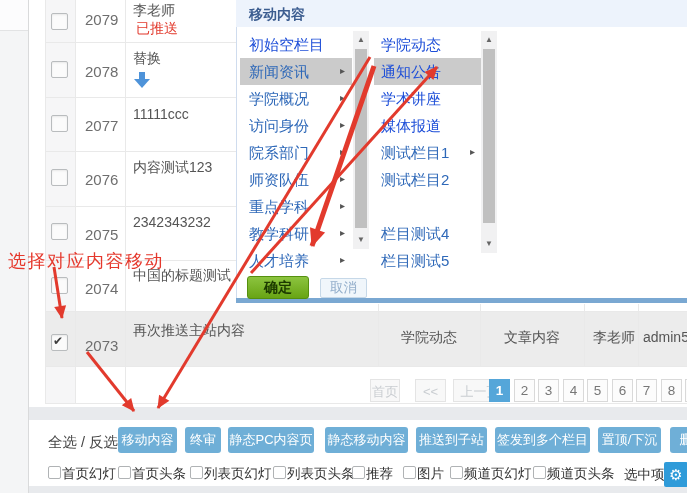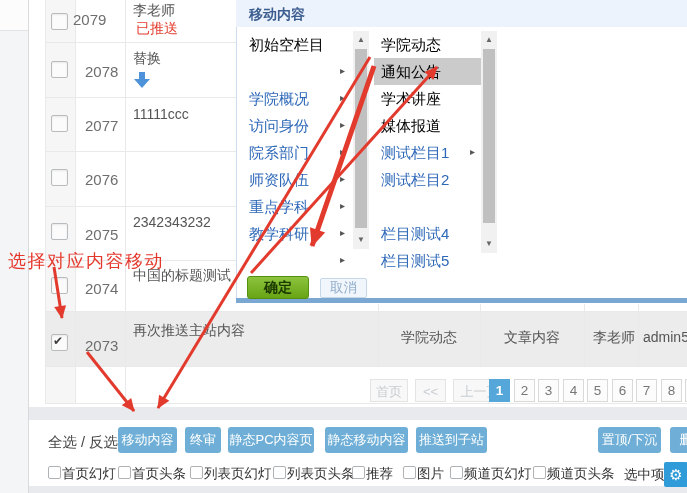--- a/index.html
+++ b/index.html
@@ -43,21 +43,21 @@
            color:#fff;font-size:15px;text-align:center;line-height:25px;}
   
   .dialog{left:236px;top:0;width:451px;height:298px;background:#fff;border-left:1px solid #cfdcee;z-index:5;}
   .dlg-head{left:236px;top:0;width:451px;height:27px;background:#edf3fc;z-index:6;}
   .dlg-title{left:249px;top:6px;font-size:14px;font-weight:bold;color:#3c5d90;z-index:7;}
   .dlg-bottom{left:236px;top:298px;width:451px;height:5px;background:#7aa8d2;z-index:6;}
   .litem{width:112px;height:27px;line-height:27px;padding-left:9px;font-size:15px;color:#2e68b8;
          box-sizing:border-box;z-index:7;left:240px;}
   .ritem{width:107px;height:27px;line-height:27px;padding-left:7px;font-size:15px;color:#2e68b8;
          box-sizing:border-box;z-index:7;left:374px;}
-  .plain{color:#000000;}
+  .plain{color:#1d4ed8;}
   .sel{background:#cbcbcb;}
   .subarr{font-size:10px;color:#555;z-index:8;line-height:14px;}
   .sbtrack{width:16px;background:#f1f1f2;z-index:7;}
   .sbthumb{width:12px;background:#c0c0c0;z-index:8;}
   .sbarr{width:16px;text-align:center;font-size:8px;color:#666;z-index:8;line-height:14px;}
   .okbtn{left:247px;top:276px;width:62px;height:23px;background:linear-gradient(#8cc43f,#68a414);
          border:1px solid #55900f;border-radius:3px;color:#1c3a00;font-size:14px;font-weight:bold;
          text-align:center;line-height:21px;box-sizing:border-box;z-index:7;}
   .cancelbtn{left:320px;top:278px;width:47px;height:20px;background:#f0f6fb;border:1px solid #c6d8e8;
          border-radius:2px;color:#93aecb;font-size:13.5px;text-align:center;line-height:18px;
@@ -85,56 +85,57 @@
   <div class="abs hline" style="left:45px;top:42px;width:642px"></div>
   <div class="abs hline" style="left:45px;top:97px;width:642px"></div>
   <div class="abs hline" style="left:45px;top:151px;width:642px"></div>
   <div class="abs hline" style="left:45px;top:206px;width:642px"></div>
   <div class="abs hline" style="left:45px;top:260px;width:642px"></div>
   <div class="abs hline" style="left:45px;top:311px;width:642px"></div>
   <div class="abs hline" style="left:45px;top:366px;width:642px"></div>
   <div class="abs hline" style="left:45px;top:403px;width:642px"></div>
 
   <div class="abs cb" style="left:51px;top:13px"></div>
-  <div class="abs rid" style="left:73px;top:11px">2079</div>
+  <div class="abs rid" style="left:85px;top:11px">2079</div>
   <div class="abs rtitle" style="left:133px;top:2px">李老师</div>
   <div class="abs rtag" style="left:136px;top:20px">已推送</div>
 
   <div class="abs cb" style="left:51px;top:61px"></div>
   <div class="abs rid" style="left:85px;top:63px">2078</div>
   <div class="abs rtitle" style="left:133px;top:50px">替换</div>
   <div class="abs" style="left:134px;top:72px;width:16px;height:16px">
     <div class="abs dstem"></div>
       <div class="abs dtri"></div>
   </div>
 
   <div class="abs cb" style="left:51px;top:115px"></div>
   <div class="abs rid" style="left:85px;top:117px">2077</div>
   <div class="abs rtitle" style="left:133px;top:106px">11111ccc</div>
 
   <div class="abs cb" style="left:51px;top:169px"></div>
   <div class="abs rid" style="left:85px;top:171px">2076</div>
+  <div class="abs rtitle" style="left:133px;top:159px">内容测试123</div>
 
   <div class="abs cb" style="left:51px;top:223px"></div>
   <div class="abs rid" style="left:85px;top:226px">2075</div>
   <div class="abs rtitle" style="left:133px;top:214px">2342343232</div>
 
   <div class="abs cb" style="left:51px;top:277px"></div>
   <div class="abs rid" style="left:85px;top:280px">2074</div>
   <div class="abs rtitle" style="left:133px;top:267px">中国的标题测试</div>
 
   <div class="abs cb checked" style="left:51px;top:334px"></div>
   <div class="abs rid" style="left:85px;top:337px">2073</div>
   <div class="abs rtitle" style="left:133px;top:322px">再次推送主站内容</div>
   <div class="abs rcell" style="left:401px;top:329px">学院动态</div>
   <div class="abs rcell" style="left:504px;top:329px">文章内容</div>
   <div class="abs rcell" style="left:593px;top:329px">李老师</div>
   <div class="abs rcell" style="left:643px;top:329px">admin5</div>
 
-  <div class="abs pbtn" style="left:370px;width:38px">首页</div>
+  <div class="abs pbtn" style="left:370px;width:30px">首页</div>
   <div class="abs pbtn" style="left:415px;width:31px">&lt;&lt;</div>
   <div class="abs pbtn" style="left:453px;width:54px">上一页</div>
   <div class="abs pnum act" style="left:489px">1</div>
   <div class="abs pnum" style="left:514px">2</div>
   <div class="abs pnum" style="left:538px">3</div>
   <div class="abs pnum" style="left:563px">4</div>
   <div class="abs pnum" style="left:587px">5</div>
   <div class="abs pnum" style="left:612px">6</div>
   <div class="abs pnum" style="left:636px">7</div>
   <div class="abs pnum" style="left:661px">8</div>
@@ -142,20 +143,21 @@
 
   <div class="abs band" style="left:29px;top:407px;width:658px;height:13px"></div>
   <div class="abs band" style="left:29px;top:486px;width:658px;height:7px"></div>
 
   <div class="abs selinv" style="left:48px;top:433px">全选 / 反选</div>
   <div class="abs tbtn" style="left:118px;width:59px">移动内容</div>
   <div class="abs tbtn" style="left:185px;width:36px">终审</div>
   <div class="abs tbtn" style="left:228px;width:86px">静态PC内容页</div>
   <div class="abs tbtn" style="left:325px;width:83px">静态移动内容</div>
   <div class="abs tbtn" style="left:416px;width:71px">推送到子站</div>
+  <div class="abs tbtn" style="left:495px;width:95px">签发到多个栏目</div>
   <div class="abs tbtn" style="left:598px;width:63px">置顶/下沉</div>
   <div class="abs tbtn" style="left:670px;width:45px">删除</div>
 
   <div class="abs ocb" style="left:48px;top:466px"></div>
   <div class="abs olab" style="left:62px;top:465px">首页幻灯</div>
   <div class="abs ocb" style="left:118px;top:466px"></div>
   <div class="abs olab" style="left:132px;top:465px">首页头条</div>
   <div class="abs ocb" style="left:190px;top:466px"></div>
   <div class="abs olab" style="left:204px;top:465px">列表页幻灯</div>
   <div class="abs ocb" style="left:273px;top:466px"></div>
@@ -172,26 +174,28 @@
   <div class="abs gearbtn">
     <span>⚙</span>
   </div>
 
   <div class="abs dialog"></div>
   <div class="abs dlg-head"></div>
   <div class="abs dlg-title">移动内容</div>
   <div class="abs dlg-bottom"></div>
 
   <div class="abs litem plain" style="top:31px">初始空栏目</div>
+  <div class="abs litem sel" style="top:58px">新闻资讯</div>
   <div class="abs litem" style="top:85px">学院概况</div>
   <div class="abs litem" style="top:139px">院系部门</div>
   <div class="abs litem" style="top:112px">访问身份</div>
   <div class="abs litem" style="top:166px">师资队伍</div>
   <div class="abs litem" style="top:193px">重点学科</div>
   <div class="abs litem" style="top:220px">教学科研</div>
+  <div class="abs litem" style="top:247px">人才培养</div>
   <span class="abs subarr" style="left:340px;top:64px">▸</span>
   <span class="abs subarr" style="left:340px;top:91px">▸</span>
   <span class="abs subarr" style="left:340px;top:118px">▸</span>
   <span class="abs subarr" style="left:340px;top:145px">▸</span>
   <span class="abs subarr" style="left:340px;top:172px">▸</span>
   <span class="abs subarr" style="left:340px;top:199px">▸</span>
   <span class="abs subarr" style="left:340px;top:226px">▸</span>
   <span class="abs subarr" style="left:340px;top:253px">▸</span>
 
   <div class="abs sbtrack" style="left:353px;top:31px;height:218px"></div>

